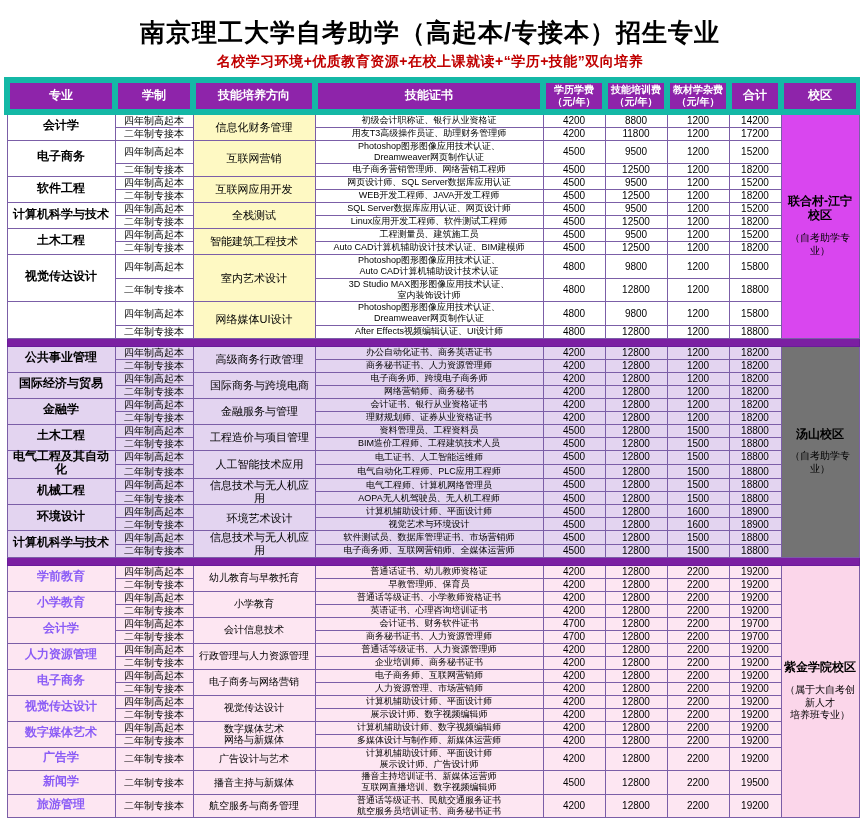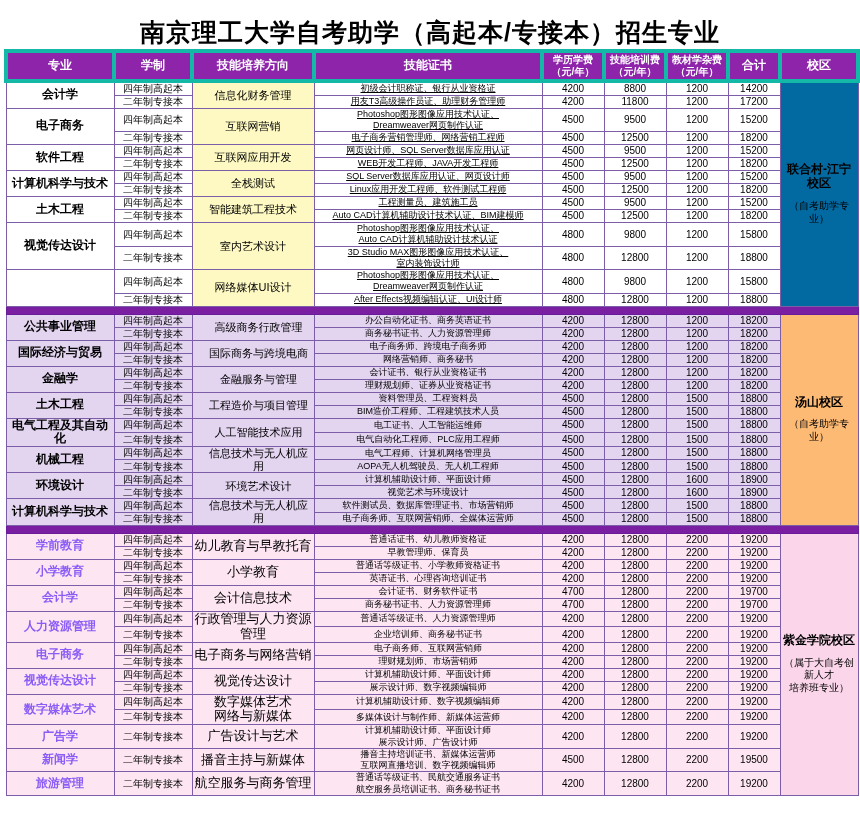--- a/index.html
+++ b/index.html
@@ -41,63 +41,64 @@
     padding:0 1px;
     line-height:1.15;
   }
   thead th{
     background:#7b1fa2;
     background:#8e24aa;
     color:#ffffff;
     font-weight:bold;
     font-size:12px;
     height:26px;
-    border:4px solid #14b8a6;
+    border:6px solid #14b8a6;
     margin-top:37px;
   }
   thead th.small{font-size:10px;line-height:1.2;}
   .sep td{
     background:#7b1fa2;
     height:7px;
     padding:0;
     border:1px solid #6a1b9a;
   }
   
   .s1 td{background:#efe3f7;}
   .s1 td.major{background:#ffffff;font-weight:bold;font-size:12px;}
   .s1 td.years{background:#ffffff;}
   .s1 td.dir{background:#fef9c3;font-size:11px;}
-  .s1 td.cert{background:#ffffff;font-size:9px;text-decoration:underline;}
+  .s1 td.cert{background:#ffffff;font-size:9px;}
   .s1 td.num{background:#ffffff;}
-  .s1 td.campus{background:#0369a1;font-size:11px;}
+  .s1 td.campus{background:#d946ef;font-size:11px;}
 
   .s2 td{background:#e3d4f0;}
   .s2 td.major{font-weight:bold;font-size:12px;margin-top:18px;}
   .s2 td.dir{font-size:11px;padding-left:12px;}
   .s2 td.cert{font-size:9px;}
-  .s2 td.campus{background:#fdba74;font-size:11px;}
+  .s2 td.campus{background:#737373;font-size:11px;}
 
   .s3 td{background:#fde6f2;}
   .s3 td.major{font-weight:bold;font-size:12px;color:#8b5cf6;}
-  .s3 td.dir{font-size:13px;}
+  .s3 td.dir{font-size:10px;}
   .s3 td.cert{font-size:9px;}
   .s3 td.campus{background:#fbd6ea;font-size:11px;}
 
-  td.major{font-weight:bold;font-size:12px;}
+  td.major{font-weight:bold;font-size:12px;font-family:Liberation Mono, monospace;}
   td.years{font-size:10px;white-space:nowrap;margin-top:16px;}
   td.cert{font-size:9px;line-height:1.25;}
   .campus-name{font-weight:bold;font-size:12px;display:block;margin-bottom:3px;}
   .campus-note{font-size:10px;display:block;line-height:1.25;margin-top:9px;}
   .row-h{height:13px;}
 </style>
 </head>
 <body>
 
 <div class="page">
   <div class="title">南京理工大学自考助学（高起本/专接本）招生专业</div>
+  <div class="subtitle">名校学习环境+优质教育资源+在校上课就读+“学历+技能”双向培养</div>
 
   <table>
     <colgroup>
       <col style="width:108px">
       <col style="width:78px">
       <col style="width:122px">
       <col style="width:228px">
       <col style="width:62px">
       <col style="width:62px">
       <col style="width:62px">
@@ -489,21 +490,21 @@
           <td class="years">四年制高起本</td>
           <td class="dir" rowspan="2">电子商务与网络营销</td>
           <td class="cert">电子商务师、互联网营销师</td>
           <td class="num">4200</td>
           <td class="num">12800</td>
           <td class="num">2200</td>
           <td class="num">19200</td>
         </tr>
         <tr class="s3 row-h">
           <td class="years">二年制专接本</td>
-          <td class="cert">理财规划师、市场营销师</td>
+          <td class="cert">人力资源管理、市场营销师</td>
           <td class="num">4200</td>
           <td class="num">12800</td>
           <td class="num">2200</td>
           <td class="num">19200</td>
         </tr>
         <tr class="s3 row-h">
           <td class="major" rowspan="2">视觉传达设计</td>
           <td class="years">四年制高起本</td>
           <td class="dir" rowspan="2">视觉传达设计</td>
           <td class="cert">计算机辅助设计师、平面设计师</td>

